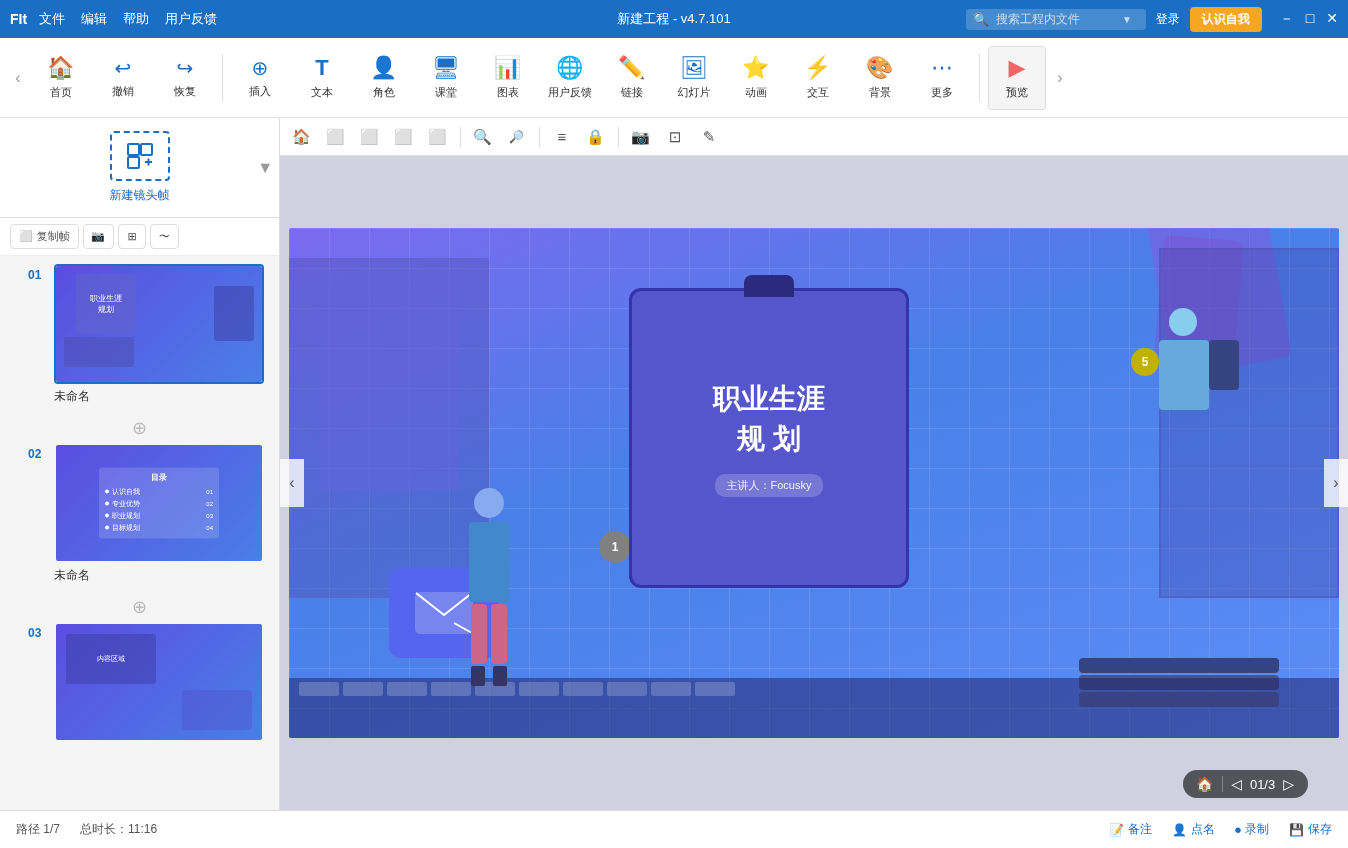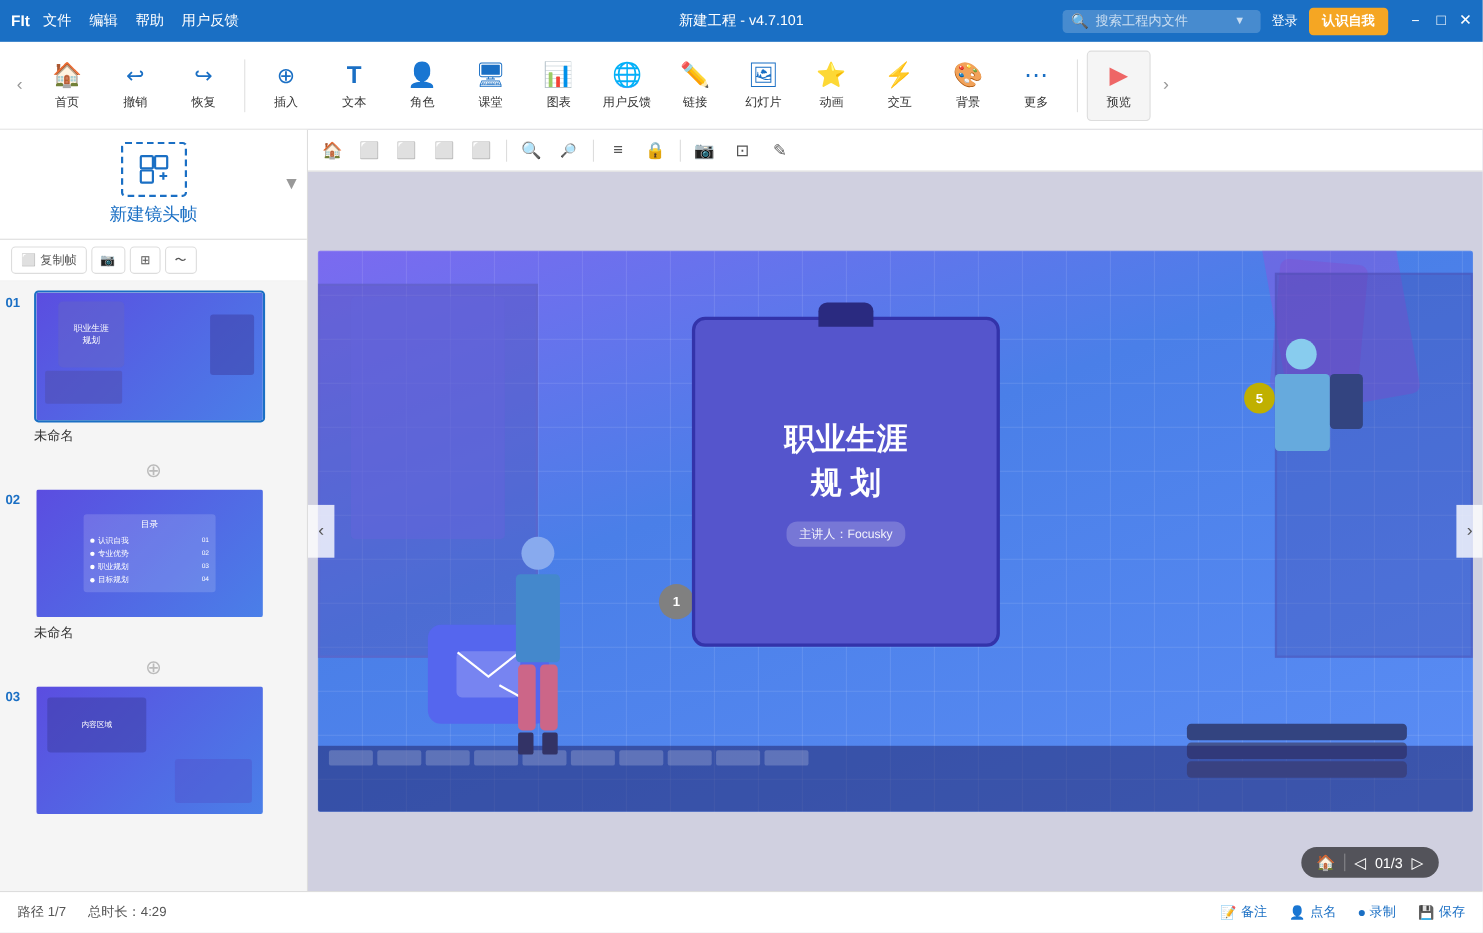--- a/index.html
+++ b/index.html
@@ -149,21 +149,21 @@
       border: 2px dashed #1a6fc4;
       width: 60px;
       height: 50px;
       display: flex;
       align-items: center;
       justify-content: center;
       border-radius: 4px;
       position: relative;
     }
     .new-frame-label {
-      font-size: 16px;
+      font-size: 12px;
       color: #1a6fc4;
       margin-top: 6px;
       font-family: Liberation Mono, monospace;
     }
     .sidebar-scroll-btn {
       position: absolute;
       right: 6px;
       top: 50%;
       transform: translateY(-50%);
       font-size: 16px;
@@ -185,21 +185,21 @@
       border: 1px solid #ddd;
       border-radius: 4px;
       cursor: pointer;
       font-size: 11px;
       color: #555;
       background: white;
     }
     .slide-list {
       flex: 1;
       overflow-y: auto;
-      padding: 8px 5px;
+      padding: 8px 28px;
     }
     .slide-item {
       display: flex;
       align-items: flex-start;
       gap: 8px;
       margin-bottom: 8px;
     }
     .slide-number {
       font-size: 12px;
       color: #1a6fc4;
@@ -607,21 +607,21 @@
       <div class="slide-add-btn">
         <span>⊕</span>
       </div>
 
       <div class="slide-item">
         <span class="slide-number">02</span>
         <div class="slide-thumb-wrap">
           <div class="slide-thumb">
             <div class="thumb-content-1 slide-thumb-bg-2">
               <div class="thumb-list-box">
-                <div style="color:white;font-size:8px;font-weight:normal;text-align:center;margin-bottom:4px;">目录</div>
+                <div style="color:white;font-size:8px;font-weight:bold;text-align:center;margin-bottom:4px;">目录</div>
                 <div class="thumb-list-item">
                     <span class="thumb-dot"></span>
                     <span>认识自我</span>
                     <span style="margin-left:auto;font-size:6px;">01</span>
                   </div>
                 <div class="thumb-list-item">
                     <span class="thumb-dot"></span>
                     <span>专业优势</span>
                     <span style="margin-left:auto;font-size:6px;">02</span>
                   </div>
@@ -775,21 +775,21 @@
       </div>
 
     </div>
 
   </div>
 
 </div>
 
 <div class="statusbar">
   <span>路径 1/7</span>
-  <span>总时长：4:29</span>
+  <span>总时长：11:16</span>
   <div class="statusbar-right">
     <div class="statusbar-btn">
       <span>📝</span>
       <span>备注</span>
     </div>
     <div class="statusbar-btn">
       <span>👤</span>
       <span>点名</span>
     </div>
     <div class="statusbar-btn">

